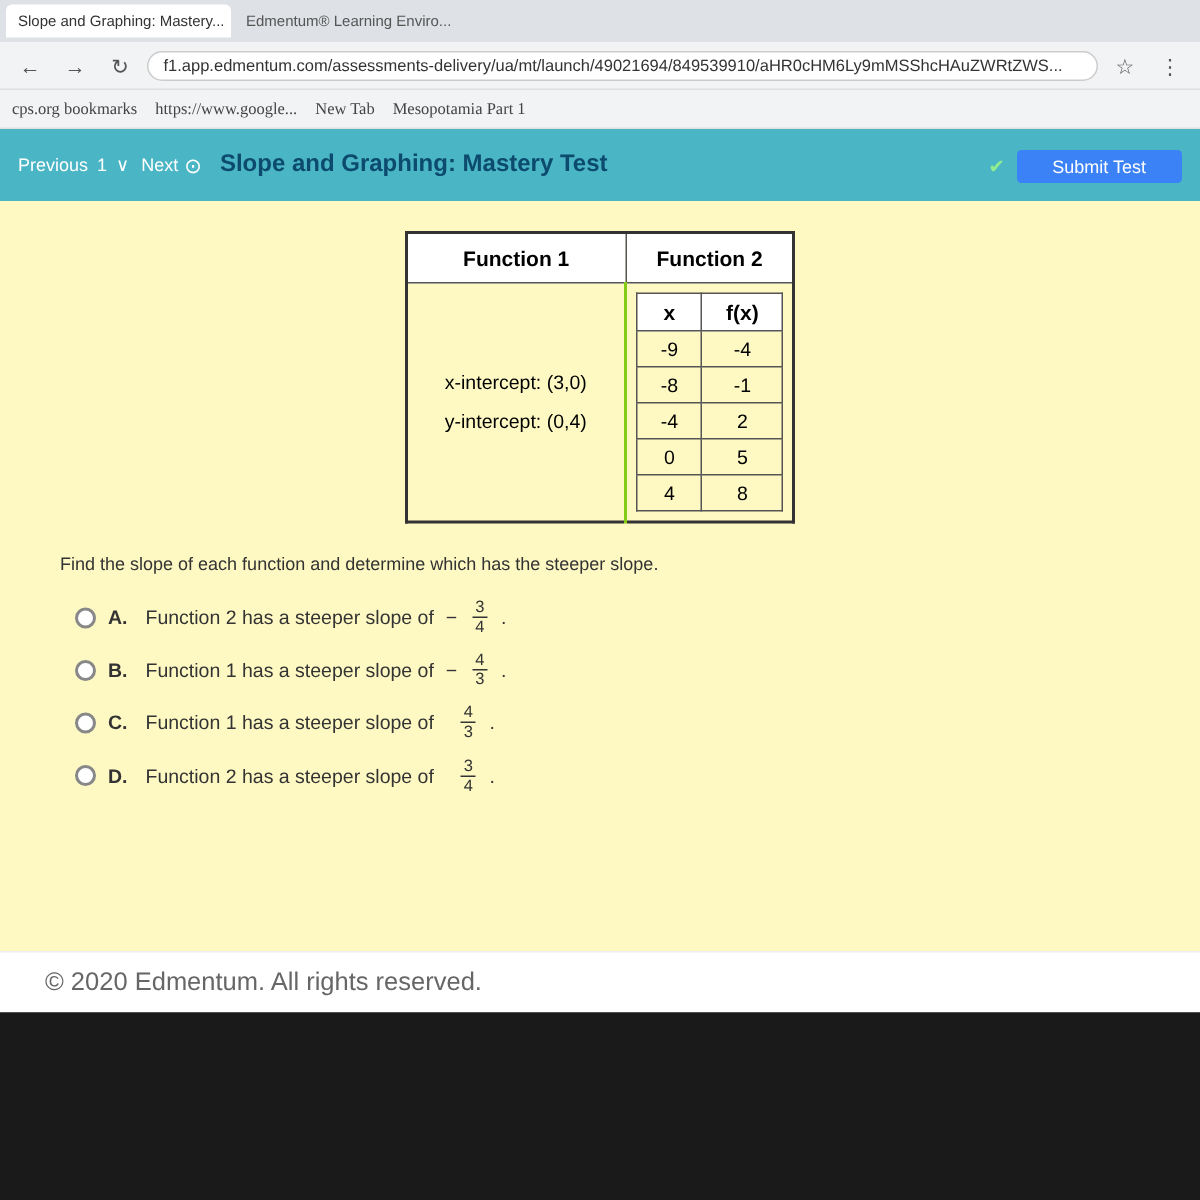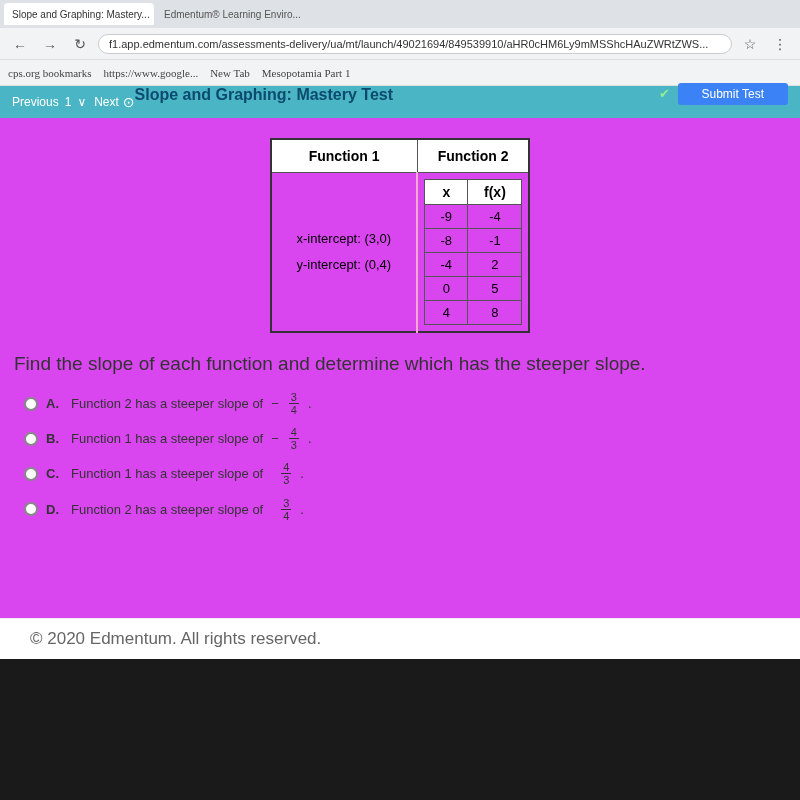--- a/index.html
+++ b/index.html
@@ -103,23 +103,25 @@
     .bookmark-item {
       white-space: nowrap;
       cursor: pointer;
       color: #444;
       font-family: Liberation Serif, serif;
     }
 
     
     .app-header {
       display: flex;
+      align-items: center;
       background: #4ab5c4;
-      height: 32px;
+      height: 48px;
       padding: 0 12px;
+      gap: 12px;
     }
     .app-header-nav {
       display: flex;
       align-items: center;
       gap: 4px;
       color: #fff;
       font-size: 12px;
     }
     .app-header-title {
       color: #0c4a6e;
@@ -136,22 +138,22 @@
       font-size: 12px;
       cursor: pointer;
     }
     .check-icon {
       color: #90ee90;
       margin-right: 4px;
     }
 
     
     .main-content {
-      background: #d946ef;
-      padding: 20px 14px;
+      background: #fef9c3;
+      padding: 20px 40px;
       min-height: 500px;
     }
 
     
     .table-container {
       display: flex;
       justify-content: center;
       margin: 0 auto 20px auto;
       max-width: 420px;
     }
@@ -165,21 +167,21 @@
     .functions-table th {
       background: #fff;
       font-weight: bold;
       text-align: center;
       padding: 8px 20px;
       border: 1px solid #555;
       font-size: 14px;
     }
 
     .func1-cell {
-      border-right: 2px solid #f9a8d4;
+      border-right: 2px solid #84cc16;
       padding: 20px 25px;
       vertical-align: middle;
       text-align: left;
       line-height: 2;
     }
 
     .func2-inner {
       border-collapse: collapse;
       width: 100%;
     }
@@ -188,21 +190,21 @@
       text-align: center;
       padding: 4px 14px;
     }
     .func2-inner th {
       font-weight: bold;
       padding: 4px 14px;
     }
 
     
     .question-text {
-      font-size: 19px;
+      font-size: 12px;
       color: #333;
       margin-bottom: 16px;
     }
 
     
     .answer-choices {
       display: flex;
       flex-direction: column;
       gap: 10px;
       padding-left: 10px;

